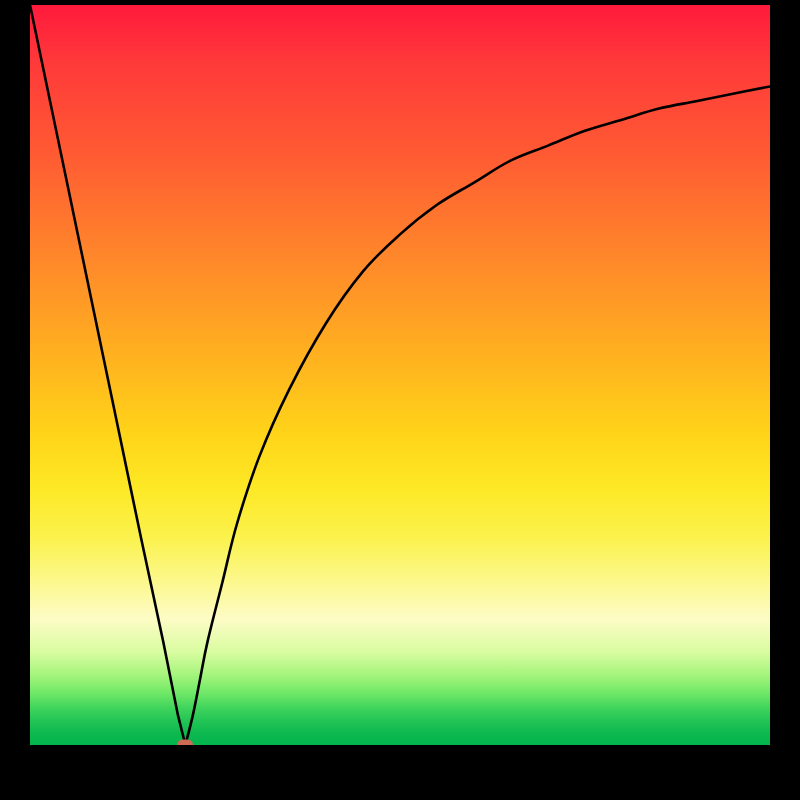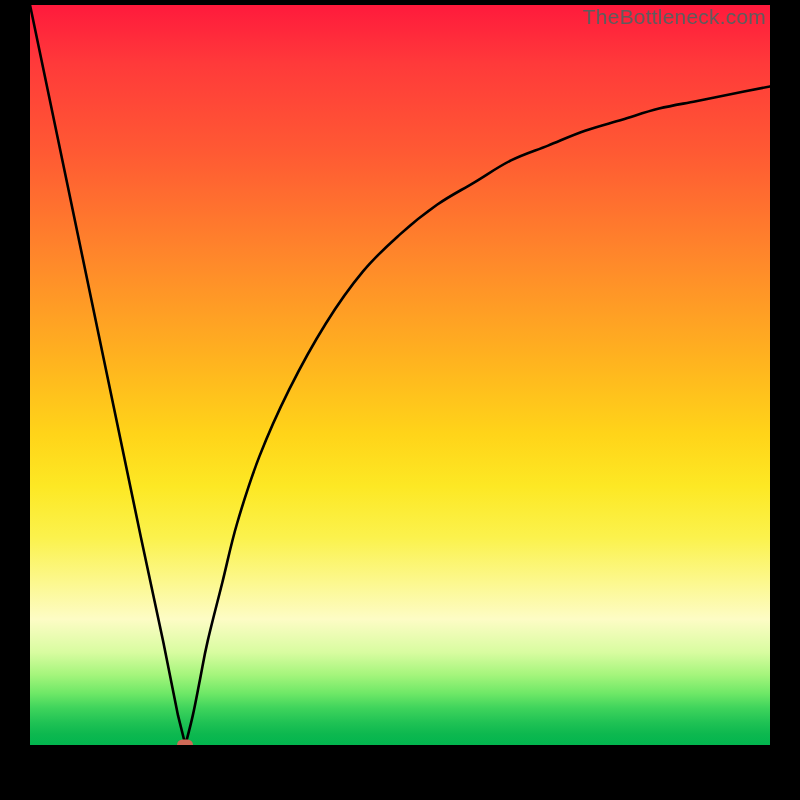--- a/index.html
+++ b/index.html
@@ -77,21 +77,20 @@
     width: 740px;
     height: 30px;
     background: #000;
   }
 </style>
 </head>
 <body>
 
 <div class="frame">
   <div class="plot-area">
-    <div class="watermark">TheBottleneck.com</div>
 
     <svg class="curve" viewBox="0 0 740 740" preserveAspectRatio="none">
       <path fill="none" stroke="#000000" stroke-width="2.6" stroke-linecap="round" stroke-linejoin="round" d="M 0.00 0.00 L 37.00 177.60 L 74.00 355.20 L 111.00 532.80 L 133.20 636.40 L 148.00 710.40 L 155.40 740.00 C 156.73 734.67, 160.14 722.39, 162.80 710.40 C 165.46 698.41, 167.54 686.72, 170.20 673.40 C 172.86 660.08, 173.60 653.72, 177.60 636.40 C 181.60 619.08, 187.07 598.51, 192.40 577.20 C 197.73 555.89, 200.54 540.64, 207.20 518.00 C 213.86 495.36, 220.08 475.38, 229.40 451.40 C 238.72 427.42, 247.01 408.78, 259.00 384.80 C 270.99 360.82, 282.68 339.51, 296.00 318.20 C 309.32 296.89, 319.68 282.38, 333.00 266.40 C 346.32 250.42, 356.68 241.39, 370.00 229.40 C 383.32 217.41, 393.68 209.12, 407.00 199.80 C 420.32 190.48, 430.68 185.59, 444.00 177.60 C 457.32 169.61, 467.68 162.06, 481.00 155.40 C 494.32 148.74, 504.68 145.93, 518.00 140.60 C 531.32 135.27, 541.68 130.46, 555.00 125.80 C 568.32 121.14, 578.68 118.70, 592.00 114.70 C 605.32 110.70, 615.68 106.93, 629.00 103.60 C 642.32 100.27, 652.68 98.86, 666.00 96.20 C 679.32 93.54, 689.68 91.46, 703.00 88.80 C 716.32 86.14, 733.34 82.73, 740.00 81.40"></path>
     </svg>
 
     <div class="marker" style="left: 155.4px; top: 740px; background: rgb(207, 106, 87);"></div>
   </div>
   <div class="bottom-band"></div>
 </div>
 

